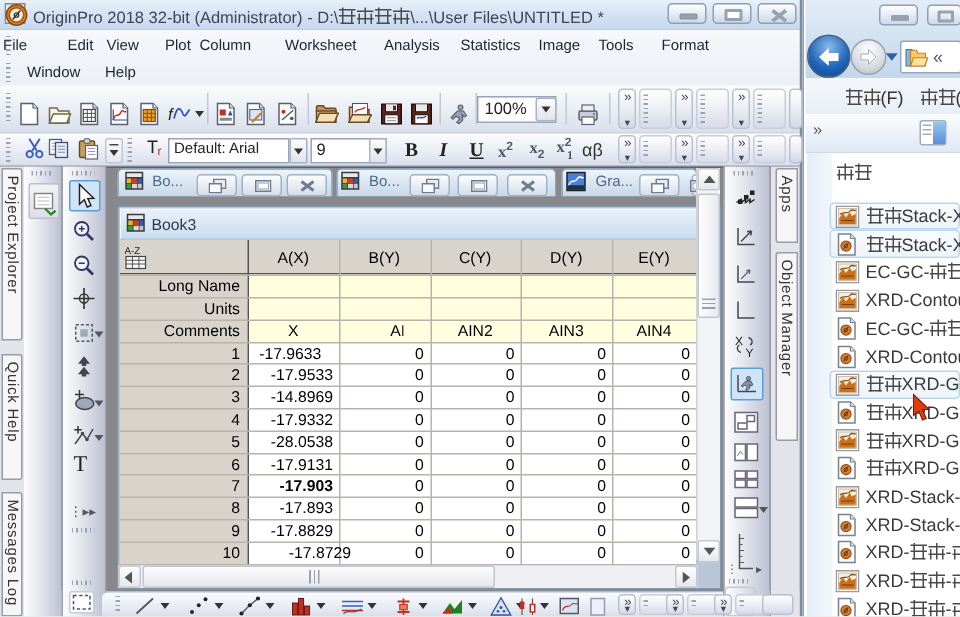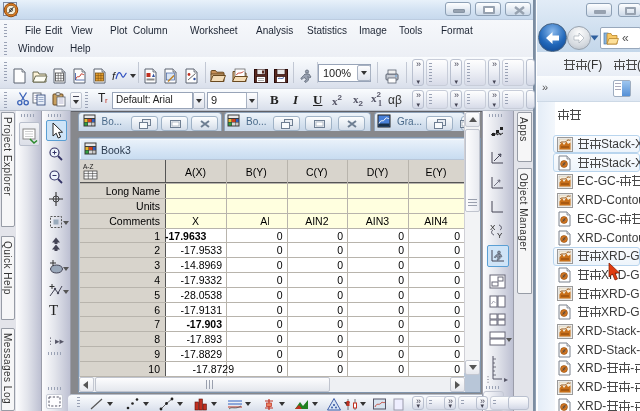--- a/index.html
+++ b/index.html
@@ -217,35 +217,36 @@
  <div class="abs" style="left:0;top:0;width:533px;height:20px;background:linear-gradient(#e8f1fa,#d4e3f3 50%,#c7d9ed);border-bottom:1px solid #bccce0;"></div>
  <div class="abs" style="left:3px;top:2px;width:16px;height:16px;">
         <svg width="16" height="16">
           <rect x="0.5" y="0.5" width="13" height="13" fill="#e8eef5" stroke="#7a88a0"></rect>
           <circle cx="8" cy="8" r="6.8" fill="#e07b1f" stroke="#8a4a10"></circle>
           <circle cx="8" cy="8" r="4.8" fill="#f2ecd8" stroke="#9a5a18"></circle>
           <path d="M5.5 11 L10.5 5" stroke="#333" stroke-width="1"></path>
           <circle cx="8" cy="8" r="1.5" fill="none" stroke="#333" stroke-width="0.8"></circle>
         </svg>
       </div>
+ <div class="abs" style="left:22px;top:4px;font-size:11px;color:#3a4758;white-space:nowrap;">OriginPro 2018 32-bit (Administrator) - D:\<span class="cj"></span><span class="cj v2"></span><span class="cj"></span><span class="cj v2"></span>\...\User Files\UNTITLED *</div>
  <div class="cbtn" style="left:445px;top:2px;width:26px;">
         <div class="abs" style="left:7px;top:6px;width:12px;height:4px;background:#97a2b0;border:1px solid #8694a4;border-radius:1px;"></div>
       </div>
  <div class="cbtn" style="left:475px;top:2px;width:26px;">
         <div class="abs" style="left:7px;top:3px;width:12px;height:8px;border:2px solid #97a2b0;border-radius:1px;background:#fff;"></div>
       </div>
  <div class="cbtn" style="left:505px;top:2px;width:26px;">
         <svg class="abs" style="left:8px;top:3px;" width="11" height="9">
           <path d="M1 1 L10 8 M10 1 L1 8" stroke="#97a2b0" stroke-width="2.4"></path>
         </svg>
       </div>
  <div class="abs" style="left:0;top:20px;width:533px;height:37px;background:linear-gradient(#f6f8fb,#eceff5);"></div>
  <div class="grip" style="left:4px;top:24px;height:13px;"></div>
  <div class="grip" style="left:4px;top:42px;height:13px;"></div>
-<div class="menu" style="left:25px;top:25px;">File</div>
+<div class="menu" style="left:2px;top:25px;">File</div>
 <div class="menu" style="left:45px;top:25px;">Edit</div>
 <div class="menu" style="left:71px;top:25px;">View</div>
 <div class="menu" style="left:110px;top:25px;">Plot</div>
 <div class="menu" style="left:133px;top:25px;">Column</div>
 <div class="menu" style="left:190px;top:25px;">Worksheet</div>
 <div class="menu" style="left:256px;top:25px;">Analysis</div>
 <div class="menu" style="left:307px;top:25px;">Statistics</div>
 <div class="menu" style="left:359px;top:25px;">Image</div>
 <div class="menu" style="left:399px;top:25px;">Tools</div>
 <div class="menu" style="left:441px;top:25px;">Format</div>
@@ -619,21 +620,21 @@
 <div class="cell" style="left:406.0px;top:166px;width:60px;text-align:center;">E(Y)</div>
 <div class="cell" style="left:80px;top:185.0px;width:80px;text-align:right;">Long Name</div>
 <div class="cell" style="left:80px;top:199.8px;width:80px;text-align:right;">Units</div>
 <div class="cell" style="left:80px;top:214.6px;width:80px;text-align:right;">Comments</div>
 <div class="cell" style="left:165.5px;top:214.6px;width:60px;text-align:center;">X</div>
 <div class="cell" style="left:226.2px;top:214.6px;width:43px;text-align:center;padding-left:34px;">AIN1</div>
 <div class="cell" style="left:286.8px;top:214.6px;width:60px;text-align:center;">AIN2</div>
 <div class="cell" style="left:347.5px;top:214.6px;width:60px;text-align:center;">AIN3</div>
 <div class="cell" style="left:406.0px;top:214.6px;width:60px;text-align:center;">AIN4</div>
 <div class="cell" style="left:80px;top:229.5px;width:80px;text-align:right;">1</div>
-<div class="cell" style="left:165.0px;top:229.5px;width:57.0px;text-align:left;font-weight:bold;">-17.9633</div>
+<div class="cell" style="left:165.0px;top:229.5px;width:57.0px;text-align:center;">-17.9633</div>
 <div class="cell" style="left:226.0px;top:229.5px;width:56.5px;text-align:right;">0</div>
 <div class="cell" style="left:286.5px;top:229.5px;width:56.5px;text-align:right;">0</div>
 <div class="cell" style="left:347.0px;top:229.5px;width:57.0px;text-align:right;">0</div>
 <div class="cell" style="left:408.0px;top:229.5px;width:52.0px;text-align:right;">0</div>
 <div class="cell" style="left:80px;top:244.3px;width:80px;text-align:right;">2</div>
 <div class="cell" style="left:165.0px;top:244.3px;width:57.0px;text-align:right;">-17.9533</div>
 <div class="cell" style="left:226.0px;top:244.3px;width:56.5px;text-align:right;">0</div>
 <div class="cell" style="left:286.5px;top:244.3px;width:56.5px;text-align:right;">0</div>
 <div class="cell" style="left:347.0px;top:244.3px;width:57.0px;text-align:right;">0</div>
 <div class="cell" style="left:408.0px;top:244.3px;width:52.0px;text-align:right;">0</div>

